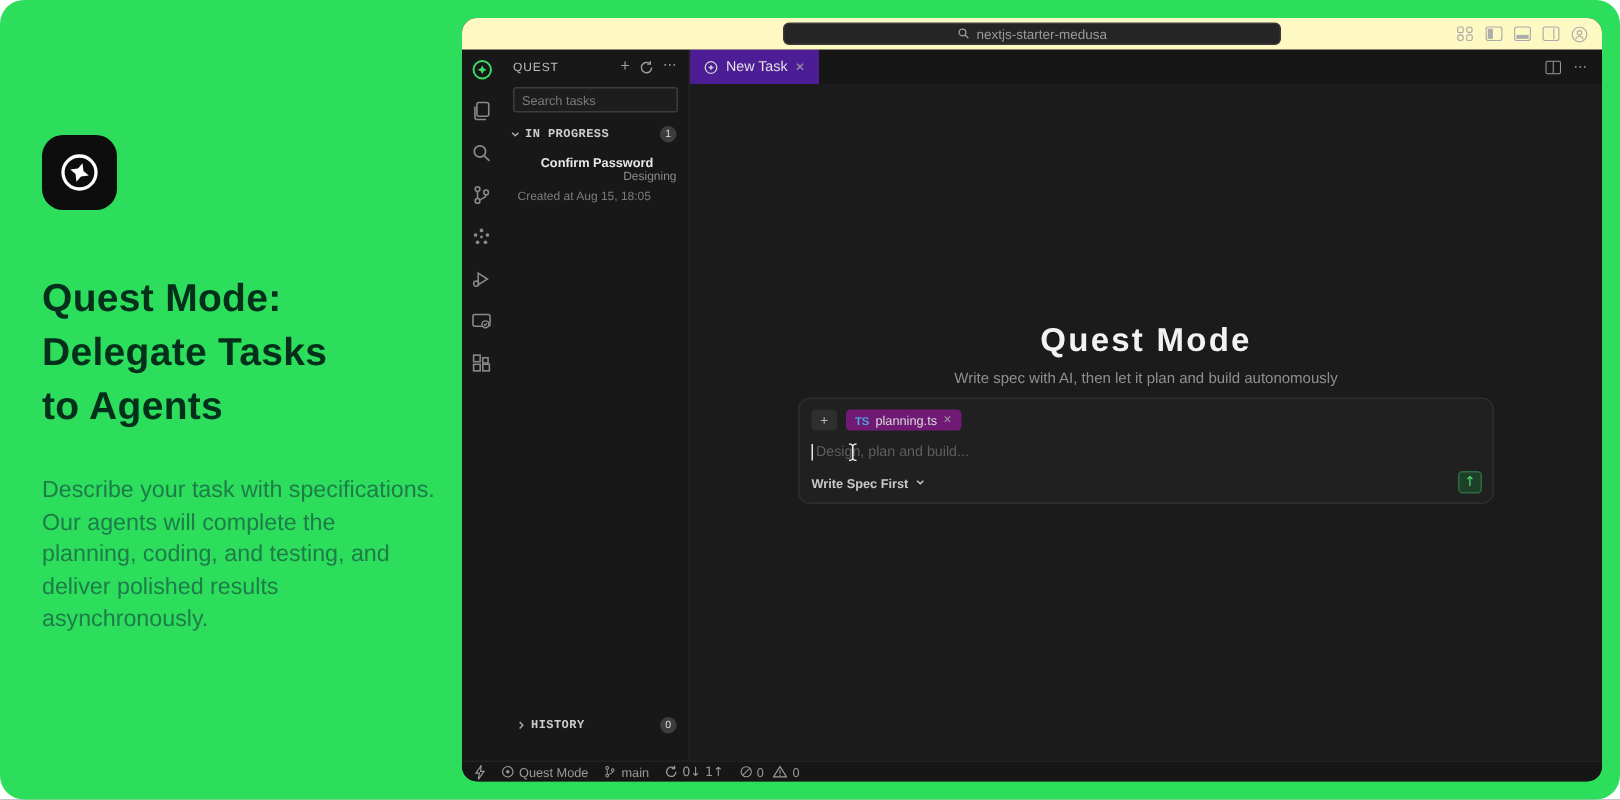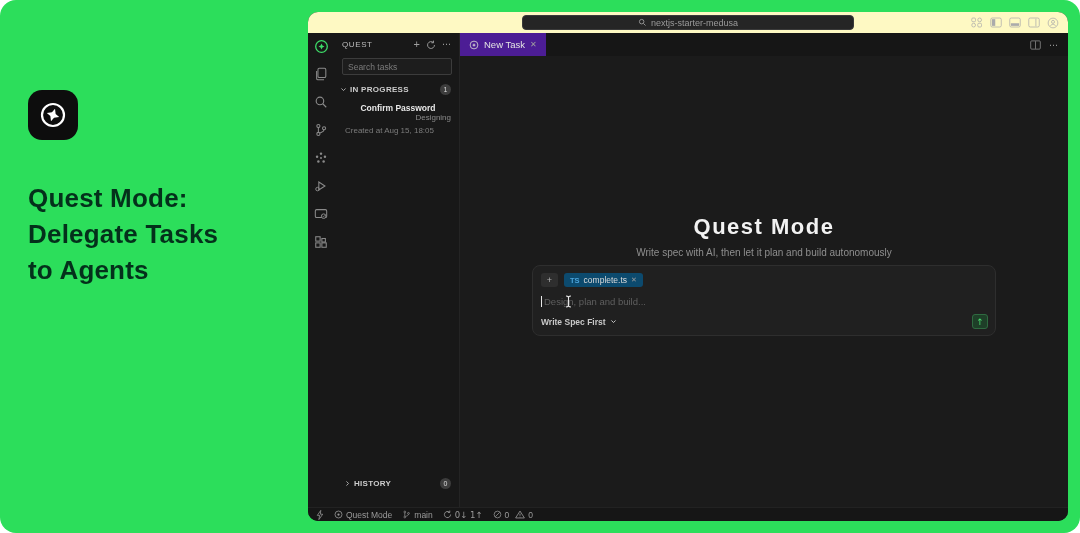--- a/index.html
+++ b/index.html
@@ -23,21 +23,21 @@
   .act-icon { width:16px; height:16px; display:flex; align-items:center; justify-content:center; color:#8a8a8a; }
   .act-icon.active { color:#3DDC68; }
 
   .sidebar { width:126px; flex:0 0 auto; display:flex; flex-direction:column; border-right:1px solid #242424; }
   .panel-header { height:23px; display:flex; align-items:center; padding:0 8px; }
   .panel-title { font-size:8px; letter-spacing:0.6px; color:#bdbdbd; }
   .panel-actions { margin-left:auto; display:flex; gap:6px; align-items:center; color:#9f9f9f; }
   .sb-search { margin:2px 8px 7px; height:17px; border:1px solid #3c3c3c; background:#1d1d1d; border-radius:2px; color:#8a8a8a; font-size:8.5px; padding:0 5px; width:110px; outline:none; font-family:"Liberation Sans",sans-serif; }
   .sb-search::placeholder { color:#7b7b7b; }
   .section-header { display:flex; align-items:center; padding:0 8px 0 6px; height:15px; gap:3px; }
-  .section-label { font-size:8px; font-weight:700; letter-spacing:0.3px; color:#cccccc; }
+  .section-label { font-size:8px; font-weight:700; letter-spacing:0.3px; color:#cccccc;font-family:Liberation Mono, monospace; }
   .badge { margin-left:auto; min-width:11px; height:11px; border-radius:6px; background:#3d3d3d; color:#dddddd; font-size:7px; display:flex; align-items:center; justify-content:center; padding:0 3px; }
   .task { padding:6px 8px 0 11px; }
   .task-row { display:flex; align-items:center;flex-direction:column; }
   .task-title { font-size:8.5px; font-weight:700; color:#e8e8e8; }
   .task-status { margin-left:auto; font-size:8px; color:#8a8a8a; }
   .task-created { margin-top:4px; font-size:8px; color:#7c7c7c; }
   .sb-spacer { flex:1; }
   .history-row { display:flex; align-items:center; gap:3px; height:17px; padding:0 8px 0 10px; margin-bottom:15px; }
 
   .editor-col { flex:1; display:flex; flex-direction:column; background:#1b1b1b; min-width:0; }
@@ -47,21 +47,21 @@
   .tabbar-right { margin-left:auto; display:flex; align-items:center; gap:8px; padding-right:10px; color:#9a9a9a; }
 
   .editor-content { flex:1; position:relative; }
   .quest-hero { position:absolute; top:158px; left:0; right:0; text-align:center; }
   .quest-title { font-size:22px; font-weight:700; letter-spacing:1.5px; color:#f2f2f2; }
   .quest-sub { margin-top:7px; font-size:10px; color:#8f8f8f; }
 
   .composer { position:absolute; top:209px; left:72px; width:464px; height:71px; background:#202020; border:1px solid #2e2e2e; border-radius:8px; padding:7px 8px; }
   .chip-row { display:flex; align-items:center; gap:6px; }
   .add-btn { width:17px; height:14px; background:#2e2e2e; border-radius:3px; color:#b5b5b5; font-size:9px; display:flex; align-items:center; justify-content:center; }
-  .chip { display:flex; align-items:center; gap:4px; background:#0c4a6e; border-radius:3px; height:14px; padding:0 6px; font-size:8.5px; color:#dadada; }
+  .chip { display:flex; align-items:center; gap:4px; background:#701a75; border-radius:3px; height:14px; padding:0 6px; font-size:8.5px; color:#dadada; }
   .ts-badge { color:#4BA3DA; font-size:7.5px; font-weight:700; }
   .chip-close { color:#9a9a9a; font-size:7px; font-family:"DejaVu Sans",sans-serif; }
   .placeholder-row { margin-top:9px; display:flex; align-items:center; font-size:9.5px; color:#5f5f5f; position:relative; }
   .caret { width:1px; height:11px; background:#e8e8e8; margin-right:2px; }
   .ibeam { position:absolute; left:23px; top:-1px; }
   .composer-bottom { position:absolute; left:8px; right:7px; bottom:6px; display:flex; align-items:center; }
   .mode-select { display:flex; align-items:center; gap:4px; font-size:8.5px; font-weight:700; color:#c9c9c9; }
   .send-btn { margin-left:auto; width:16px; height:15px; background:#1e3f28; border:1px solid #2f6a40; border-radius:3px; color:#4ADE70; display:flex; align-items:center; justify-content:center; font-size:9px; font-family:"DejaVu Sans",sans-serif; }
 
   .statusbar { height:14px; flex:0 0 auto; background:#161616; border-top:1px solid #222222; display:flex; align-items:center; gap:10px; padding:0 8px; font-size:8.5px; color:#9a9a9a; }
@@ -79,20 +79,21 @@
       <svg width="32" height="32" viewBox="0 0 32 32">
         <circle cx="16" cy="16" r="11" fill="none" stroke="#ffffff" stroke-width="2.2"></circle>
         <path d="M16 9.5 L18.2 14.2 L22.5 16 L17.8 18.2 L16 22.5 L13.8 17.8 L9.5 16 L14.2 13.8 Z" fill="#ffffff" transform="rotate(18 16 16)"></path>
       </svg>
     </div>
     <div class="headline">
       <div>Quest Mode:</div>
       <div>Delegate Tasks</div>
       <div>to Agents</div>
     </div>
+    <div class="subcopy">Describe your task with specifications. Our agents will complete the planning, coding, and testing, and deliver polished results asynchronously.</div>
   </div>
 
   <div class="window">
 
     <div class="titlebar">
       <div class="search-pill">
         <span>
           <svg width="9" height="9" viewBox="0 0 16 16">
               <circle cx="6.5" cy="6.5" r="4" fill="none" stroke="currentColor" stroke-width="1.6"></circle>
               <line x1="9.6" y1="9.6" x2="13.4" y2="13.4" stroke="currentColor" stroke-width="1.6"></line>
@@ -269,21 +270,21 @@
           <div class="quest-hero">
             <div class="quest-title">Quest Mode</div>
             <div class="quest-sub">Write spec with AI, then let it plan and build autonomously</div>
           </div>
 
           <div class="composer">
             <div class="chip-row">
               <span class="add-btn">+</span>
               <span class="chip">
                 <span class="ts-badge">TS</span>
-                <span>complete.ts</span>
+                <span>planning.ts</span>
                 <span class="chip-close">✕</span>
               </span>
             </div>
             <div class="placeholder-row">
               <span class="caret"></span>
               <span>Design, plan and build...</span>
               <span class="ibeam">
                 <svg width="9" height="13" viewBox="0 0 9 13">
                     <path d="M2 1 C3 1 4 1.5 4.5 2 C5 1.5 6 1 7 1 M4.5 2 V11 M2 12 C3 12 4 11.5 4.5 11 C5 11.5 6 12 7 12" fill="none" stroke="#e8e8e8" stroke-width="1.1"></path>
                   </svg>

